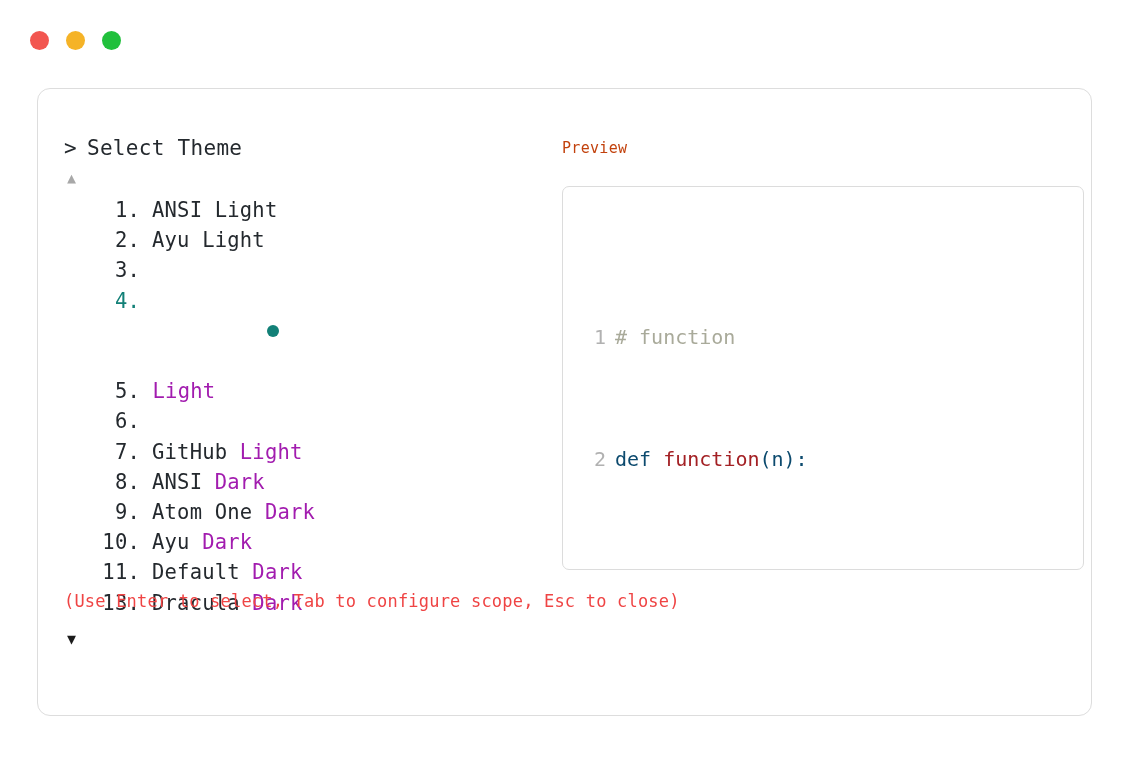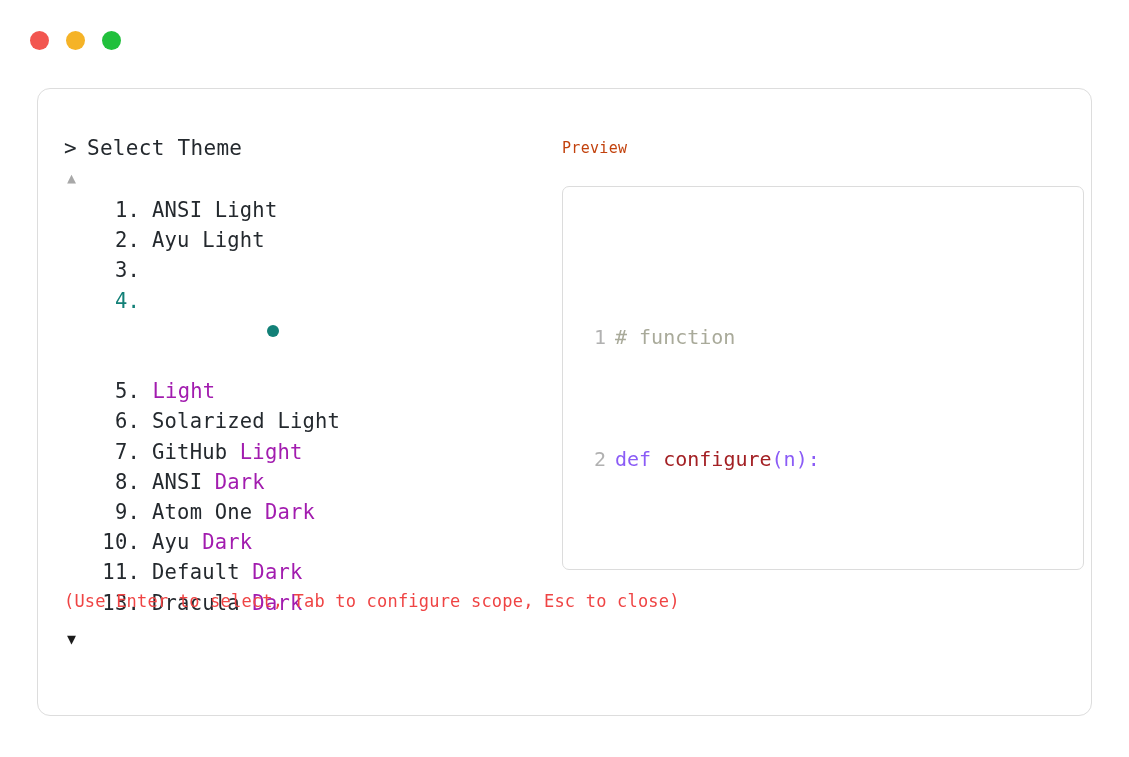--- a/index.html
+++ b/index.html
@@ -186,21 +186,21 @@
   }
   .code-line { display: block; }
   .gutter {
     display: inline-block;
     width: 14px;
     text-align: right;
     color: #b1b1b1;
     margin-right: 9px;
   }
 
-  .tok-plain   { color: #8b5cf6; }
+  .tok-plain   { color: #0c4a6e; }
   .tok-comment { color: #a9aa9a; }
   .tok-func    { color: #a32024; }
   .tok-num     { color: #108080; }
 </style>
 </head>
 <body>
 
 <div class="screen">
 
   <div class="titlebar">
@@ -256,21 +256,20 @@
 
             <li class="theme-item">
               <span class="bullet-cell"></span>
               <span class="idx-cell">5.</span>
               <span class="variant-cell"> Light</span>
             </li>
 
             <li class="theme-item">
               <span class="bullet-cell"></span>
               <span class="idx-cell">6.</span>
-              <span class="name-cell">Solarized Light</span>
               <span class="variant-cell"></span>
             </li>
 
             <li class="theme-item">
               <span class="bullet-cell"></span>
               <span class="idx-cell">7.</span>
               <span class="name-cell">GitHub</span>
               <span class="variant-cell"> Light</span>
             </li>
 
@@ -318,21 +317,21 @@
         </div>
 
         <div class="right-col">
           <div class="preview-label">Preview</div>
 
           <div class="preview-box">
             <div class="code">
 
               <span class="code-line"><span class="gutter">1</span><span class="tok-comment"># function</span></span>
 
-              <span class="code-line"><span class="gutter">2</span><span class="tok-plain">def </span><span class="tok-func">configure</span><span class="tok-plain">(n):</span></span>
+              <span class="code-line"><span class="gutter">2</span><span class="tok-plain">def </span><span class="tok-func">function</span><span class="tok-plain">(n):</span></span>
 
               <span class="code-line"><span class="gutter">3</span><span class="tok-plain">    a, b = </span><span class="tok-num">0</span><span class="tok-plain">, </span><span class="tok-num">1</span></span>
 
               
 
               
 
               
 
               

